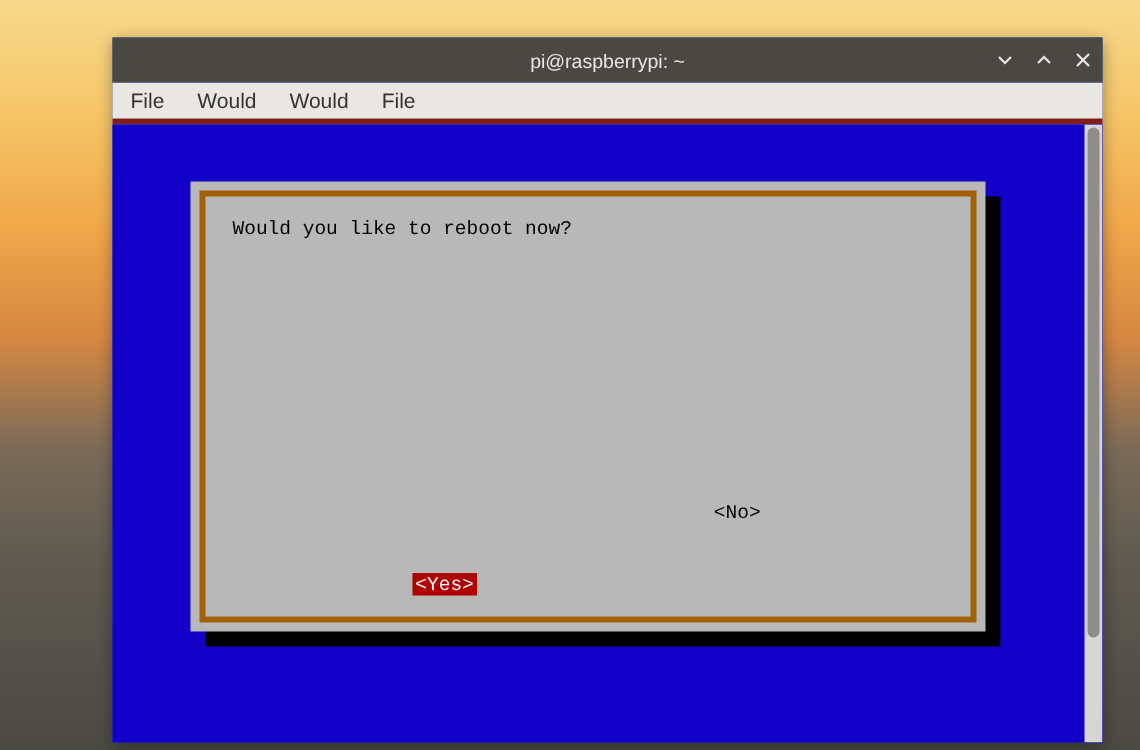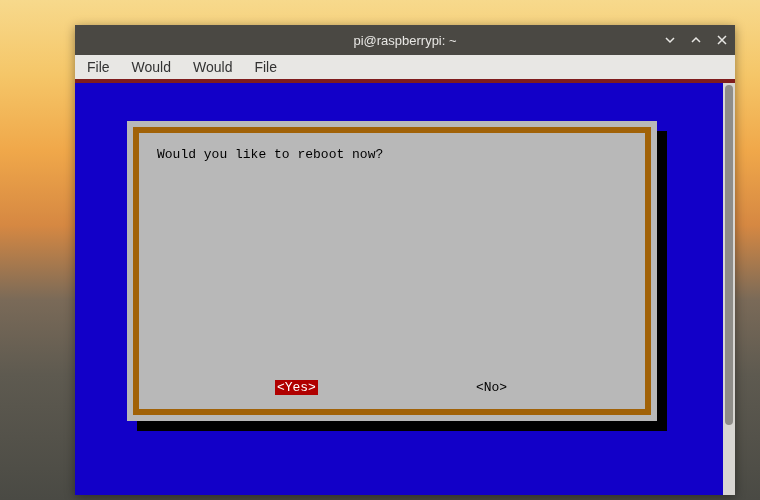--- a/index.html
+++ b/index.html
@@ -85,21 +85,21 @@
   }
   .dialog {
     position: absolute;
     left: 52px; top: 38px;
     width: 530px; height: 300px;
     background: #b8b8b8;
     padding: 6px;
   }
   .dialog-inner {
     width: 100%; height: 100%;
-    border: 6px solid #a16207;
+    border: 4px solid #a16207;
     position: relative;
     font-family: "Courier New", Courier, monospace;
     font-size: 13px;
     color: #000;
     padding-left: 30px;
   }
   .dialog-prompt {
     position: absolute;
     left: 18px; top: 14px;
   }
@@ -113,20 +113,21 @@
   .tui-btn {
     display: inline-block;
     font-family: inherit;
     font-size: 13px;
     padding: 0 2px;
     cursor: pointer;
   }
   .tui-btn.selected {
     background: #b00000;
     color: #fff;
+    margin-top: 48px;
   }
 </style>
 </head>
 <body>
 
 <div class="window">
 
   <div class="titlebar">
     <span class="title-text">pi@raspberrypi: ~</span>
     <div class="win-controls">

